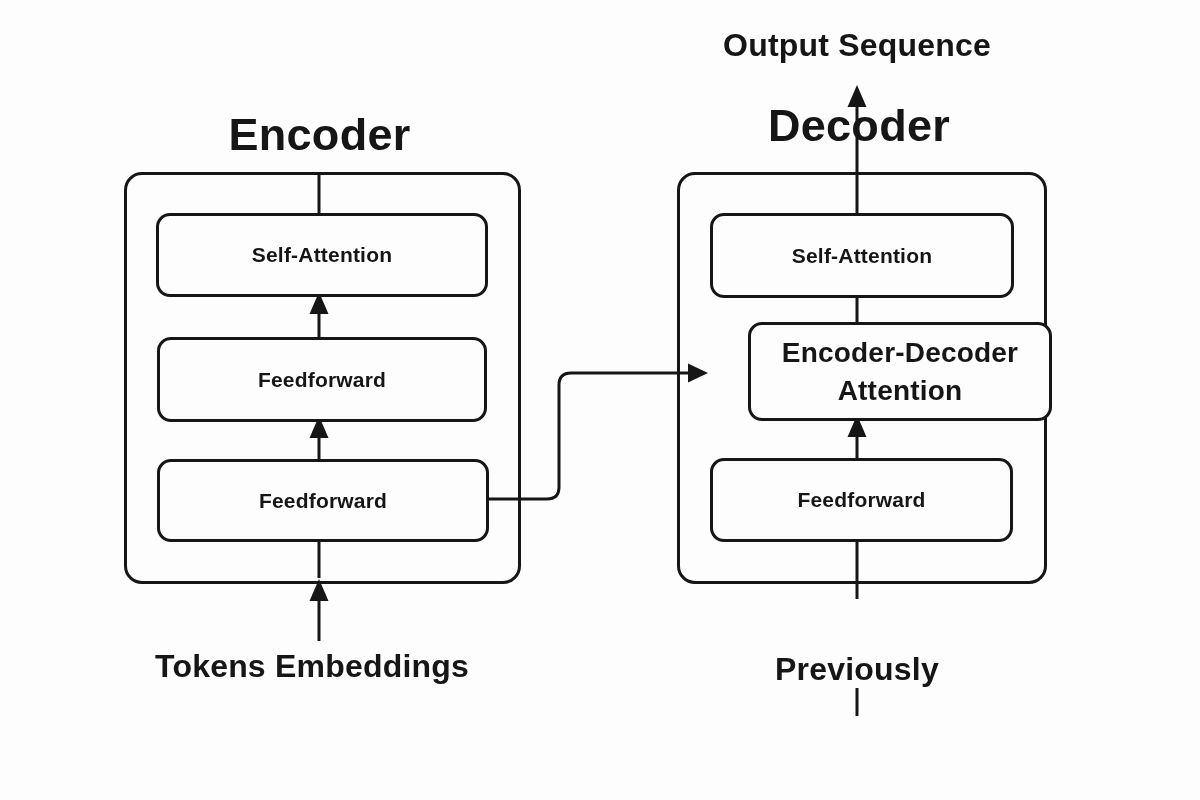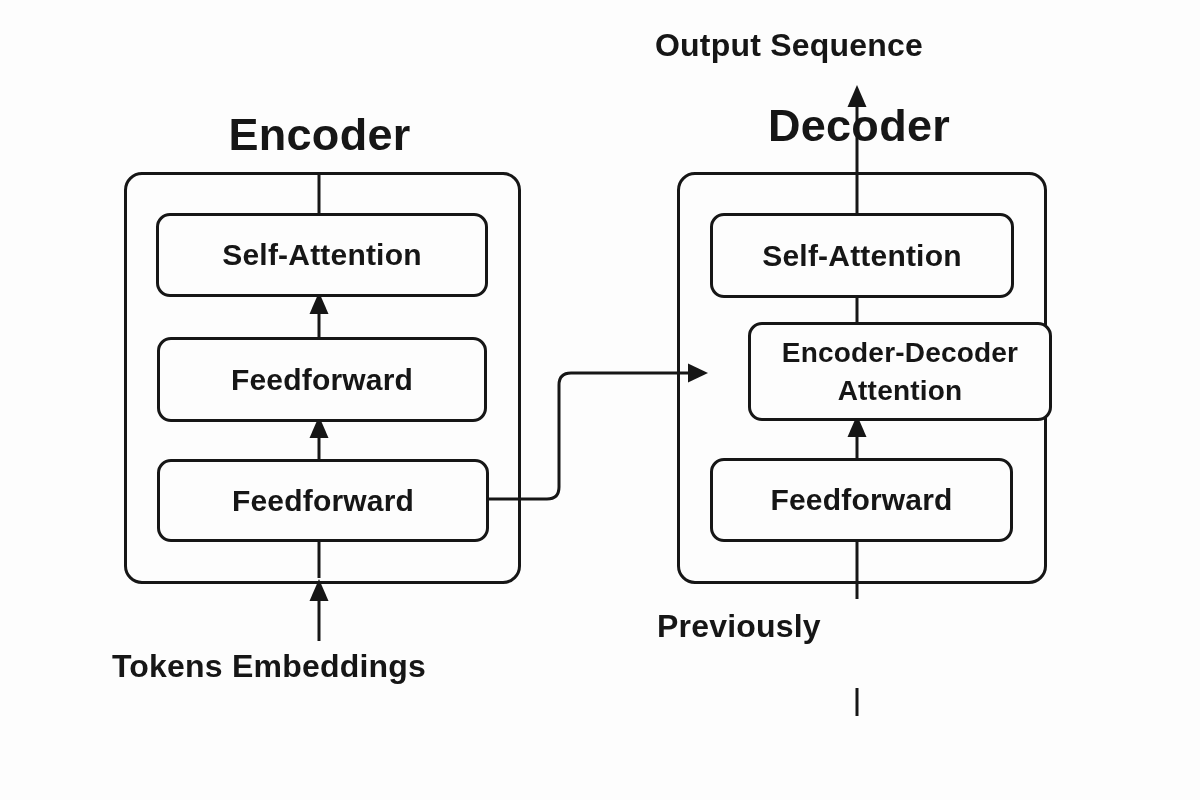--- a/index.html
+++ b/index.html
@@ -15,32 +15,32 @@
     position:absolute;z-index:2;
     border:3px solid #161616;border-radius:18px;
     background:transparent;pointer-events:none;
   }
   .block{
     position:absolute;z-index:3;
     border:3px solid #161616;border-radius:14px;
     background:#fdfdfd;
     display:flex;align-items:center;justify-content:center;
     text-align:center;
-    font-weight:600;font-size:30px;letter-spacing:0.2px;
+    font-weight:600;font-size:21px;letter-spacing:0.2px;
   }
   .block.small{font-size:28px;line-height:1.35;}
   .title{
     position:absolute;z-index:4;
     text-align:center;font-weight:600;font-size:45px;letter-spacing:0.3px;
   }
   .label{
     position:absolute;z-index:4;
-    text-align:left;font-weight:600;font-size:32px;letter-spacing:0.2px;
+    text-align:center;font-weight:600;font-size:32px;letter-spacing:0.2px;
   }
-  .tokens-label div{line-height:44px;}
+  .tokens-label div{line-height:44px;margin-top:43px;}
 </style>
 </head>
 <body>
 
 <div class="canvas">
 
   <svg class="wires" width="1200" height="800" viewBox="0 0 1200 800">
 
     <line x1="319" y1="172" x2="319" y2="213" stroke="#161616" stroke-width="3"></line>
 

